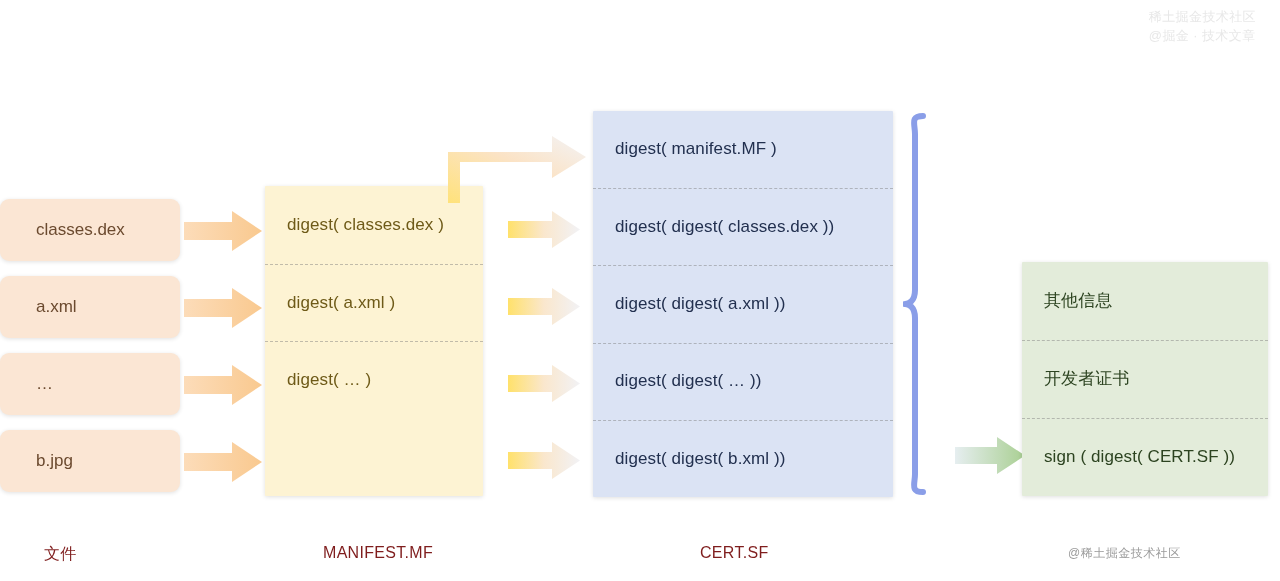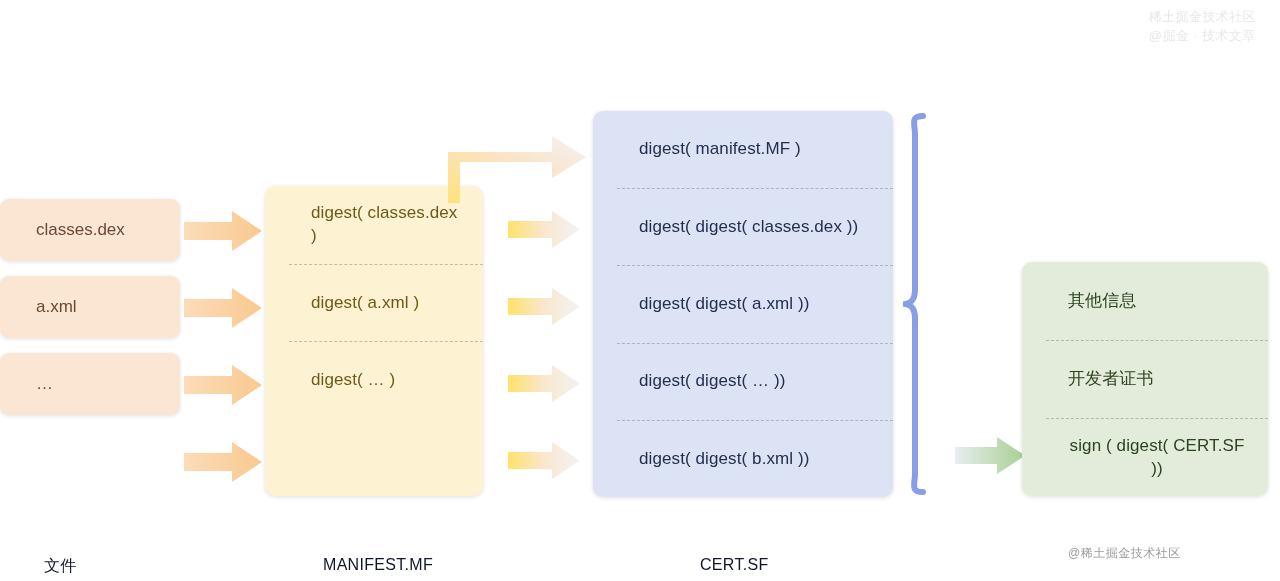--- a/index.html
+++ b/index.html
@@ -16,23 +16,22 @@
     width: 1280px;
     height: 581px;
     background: #ffffff;
     overflow: hidden;
   }
 
   
   .card {
     position: absolute;
     box-sizing: border-box;
-    border-radius: 10px;
+    border-radius: 1px;
     box-shadow: 0 1px 4px rgba(0,0,0,0.13);
-    padding-left: 24px;
   }
   .cell {
     box-sizing: border-box;
     display: flex;
     align-items: center;
     padding: 0 22px;
     font-size: 17px;
     line-height: 1.32;
     letter-spacing: .1px;
   }
@@ -97,23 +96,23 @@
 
   
   .arrow {
     position: absolute;
   }
   .arrow svg { display: block; }
 
   
   .caption {
     position: absolute;
-    top: 556px;
+    top: 544px;
     font-size: 16px;
-    color: #0f172a;
+    color: #7f1d1d;
     letter-spacing: .3px;
     white-space: nowrap;
   }
 
   
   #watermark-top {
     position: absolute;
     right: 24px;
     top: 8px;
     text-align: left;
@@ -143,20 +142,23 @@
 
   <div class="chip" style="top:199px;">
     <span>classes.dex</span>
   </div>
   <div class="chip" style="top:276px;">
     <span>a.xml</span>
   </div>
   <div class="chip" style="top:353px;">
     <span>…</span>
   </div>
+  <div class="chip" style="top:430px;">
+    <span>b.jpg</span>
+  </div>
 
   <div class="arrow" style="left:184px; top:211px;">
     <svg width="78" height="40" viewBox="0 0 78 40">
       <defs>
         <linearGradient id="gpeach1" x1="0" y1="0" x2="1" y2="0">
           <stop offset="0" stop-color="#fcdcb9"></stop>
             <stop offset="1" stop-color="#f9c98f"></stop>
         </linearGradient>
       </defs>
       <path d="M0 11 H48 V0 L78 20 L48 40 V29 H0 Z" fill="url(#gpeach1)"></path>

